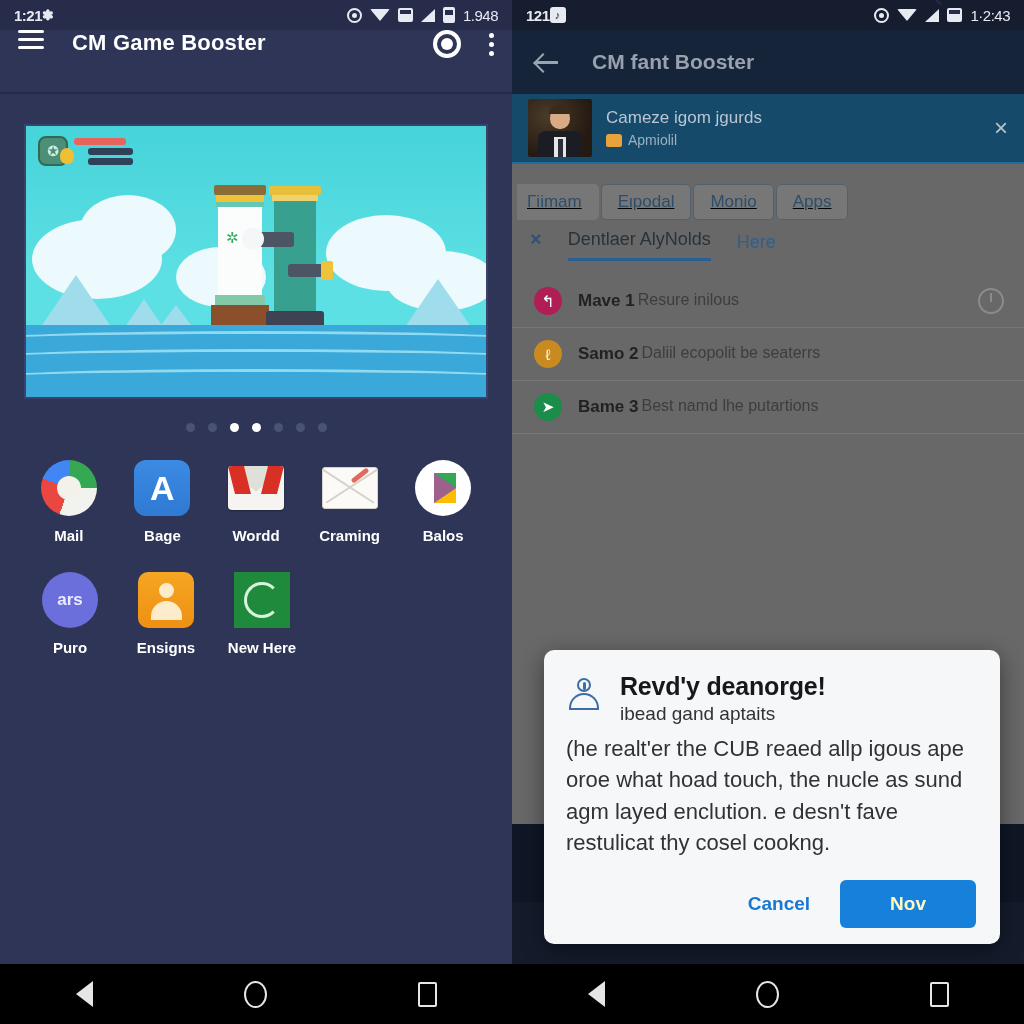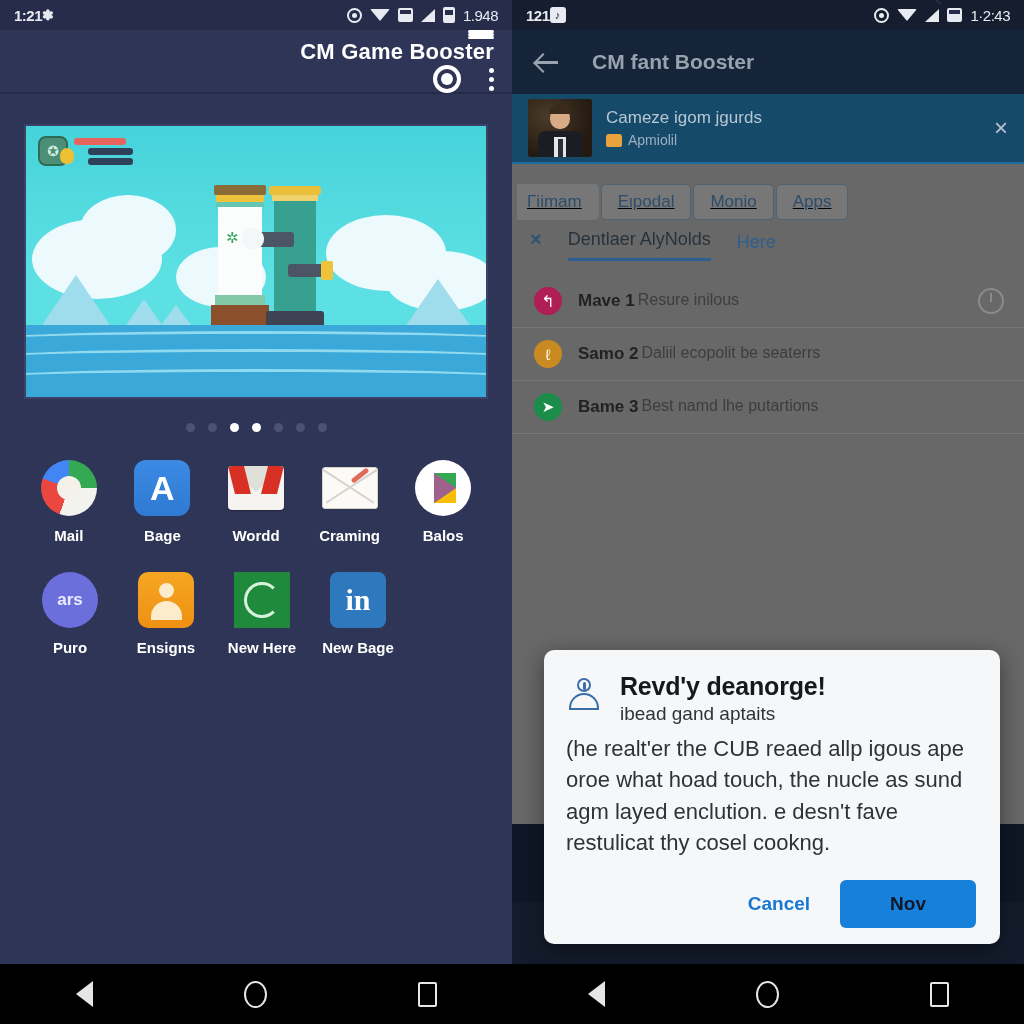--- a/index.html
+++ b/index.html
@@ -33,22 +33,22 @@
   .ic-sd { width: 15px; height: 14px; background: #e8eaf2; border-radius: 2px; position: relative; }
   .ic-sd::after { content: ""; position: absolute; left: 2px; top: 2px; right: 2px; height: 4px; background: #262c4a; }
   .ic-sig { width: 0; height: 0; border-left: 14px solid transparent; border-bottom: 13px solid #e8eaf2; position: relative; }
   .ic-sig::after { content: ""; position: absolute; left: -12px; top: -11px; width: 16px; height: 2px; background: #262c4a; transform: rotate(40deg); }
   .ic-bat { width: 12px; height: 16px; background: #e8eaf2; border-radius: 2px; position: relative; }
   .ic-bat::after { content: ""; position: absolute; left: 2px; top: 3px; width: 8px; height: 5px; background: #262c4a; }
   .ic-bt { font-size: 14px; }
   .ic-note { width: 16px; height: 16px; background: #e8eaf2; border-radius: 3px; color: #161d2e; font-size: 11px; display: flex; align-items: center; justify-content: center; font-weight: bold; }
 
   .toolbar {
-    height: 64px; background: #2e3557; display: flex; align-items: flex-end;
-    padding: 0 18px; border-bottom: 2px solid #252b49; flex-direction: column;
+    height: 64px; background: #2e3557; display: flex; align-items: flex-start;
+    padding: 0 18px; border-bottom: 2px solid #252b49;
   }
   .hamburger { width: 26px; height: 19px; display: flex; flex-direction: column; justify-content: space-between; cursor: pointer; }
   .hamburger span { display: block; height: 3px; background: #fff; border-radius: 2px; }
   .toolbar-title {
     color: #fff; font-size: 22px; font-weight: bold; margin-left: 28px; letter-spacing: 0.2px;
   }
   .toolbar-actions { margin-left: auto; display: flex; align-items: center; gap: 28px; }
   .boost-icon {
     width: 28px; height: 28px; border-radius: 50%; border: 4px solid #fff; position: relative;
   }
@@ -219,21 +219,21 @@
   .dlg-icon .h { position: absolute; left: 11px; top: 2px; width: 14px; height: 14px; border-radius: 50%; border: 2.5px solid #3c6ea5; }
   .dlg-icon .h::after { content: ""; position: absolute; left: 4px; top: 2px; width: 3px; height: 8px; background: #3c6ea5; border-radius: 2px; }
   .dlg-icon .b { position: absolute; left: 3px; bottom: 4px; width: 30px; height: 15px; border: 2.5px solid #3c6ea5; border-bottom: none; border-radius: 16px 16px 0 0; }
   .dlg-icon .u { position: absolute; left: 3px; bottom: 2px; width: 30px; height: 2.5px; background: #3c6ea5; }
   .dlg-title { color: #17181a; font-size: 25px; font-weight: bold; letter-spacing: -0.2px; }
   .dlg-sub { color: #303336; font-size: 19px; margin-top: 2px; }
   .dlg-body { color: #303336; font-size: 22px; line-height: 1.42; margin-top: 8px; }
   .dlg-actions { display: flex; justify-content: flex-end; align-items: center; gap: 16px; margin-top: 22px; }
   .btn-text { color: #1877d2; font-size: 19px; font-weight: bold; padding: 10px 14px; background: none; border: none; }
   .btn-primary {
-    background: #1680da; color: #0f172a; font-size: 19px; font-weight: bold;
+    background: #1680da; color: #fef9c3; font-size: 19px; font-weight: bold;
     border: none; border-radius: 6px; padding: 13px 50px;
   }
 </style>
 </head>
 <body>
 
 <div class="screens">
 
   <div class="panel panel-left">
 
@@ -383,26 +383,20 @@
               <div class="ico-ensigns"></div>
             </div>
           <div class="app-label">Ensigns</div>
         </div>
         <div class="app">
           <div class="icon-box">
               <div class="ico-newhere"></div>
             </div>
           <div class="app-label">New Here</div>
         </div>
-        <div class="app">
-          <div class="icon-box">
-              <div class="ico-in">in</div>
-            </div>
-          <div class="app-label">New Bage</div>
-        </div>
       </div>
     </div>
 
     <div class="navbar">
       <div class="nav-back"></div>
       <div class="nav-home"></div>
       <div class="nav-recent"></div>
     </div>
   </div>
 

